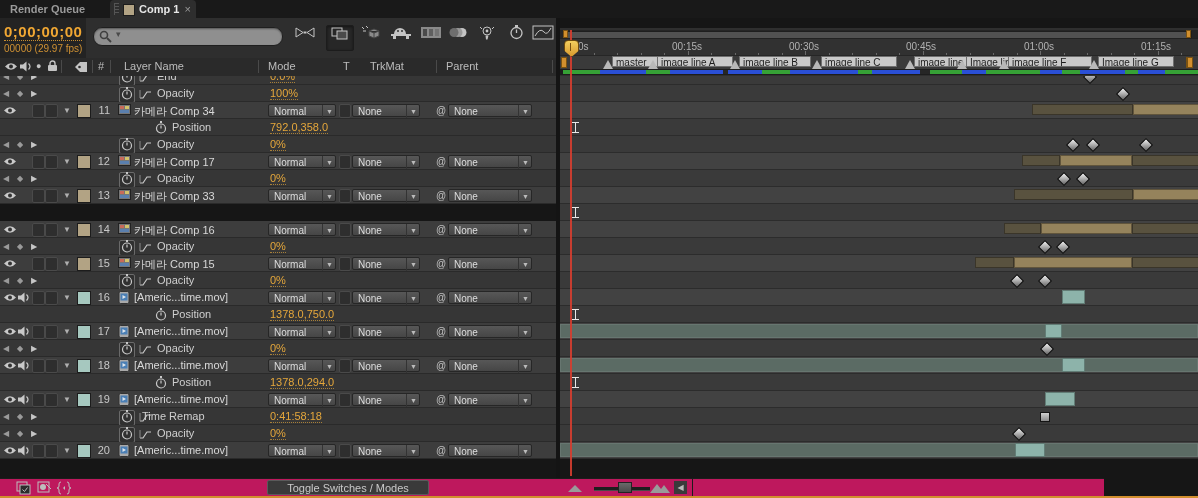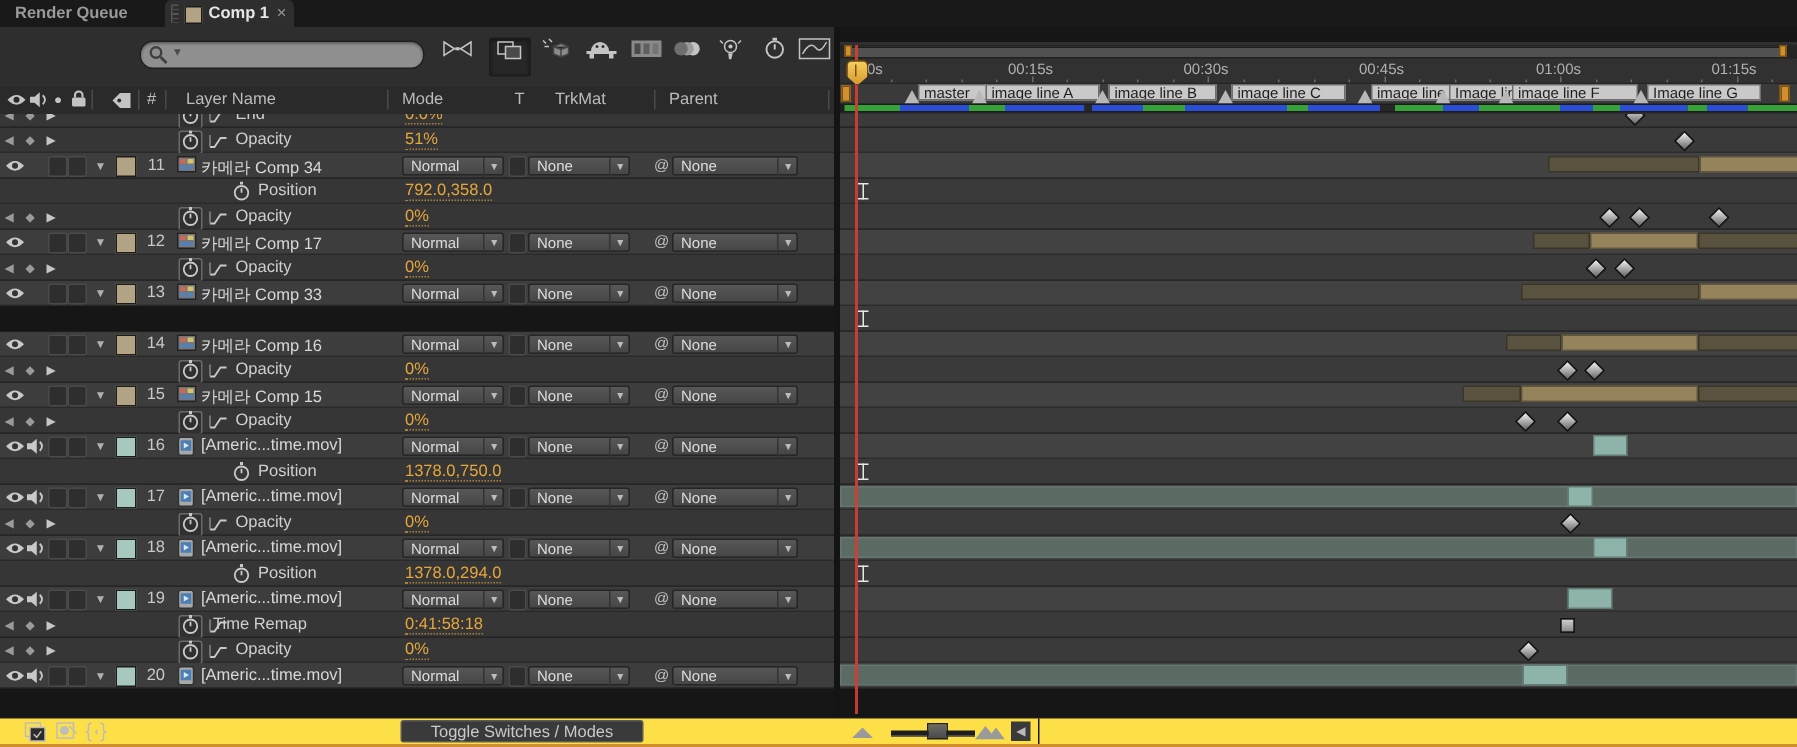--- a/index.html
+++ b/index.html
@@ -82,21 +82,21 @@
         font-size:10px;line-height:11px;padding:0 3px;white-space:nowrap;overflow:hidden;box-sizing:border-box;}
   .mbin{position:absolute;top:1px;width:6px;height:11px;background:#d18f2e;border:1px solid #7a5212;box-sizing:border-box;}
   #cache{position:absolute;left:0;top:41px;width:638px;height:6px;background:#1d1d1d;}
   #cache div{position:absolute;top:1px;height:4px;}
   
   #playhead{position:absolute;width:2px;background:rgba(212,62,48,.92);z-index:40;}
   #cti{position:absolute;z-index:41;width:13px;height:15px;background:linear-gradient(#f4cf5e,#d89a2e);
        border:1px solid #6e4a0e;border-radius:4px 4px 1px 1px;clip-path:polygon(0 0,100% 0,100% 62%,50% 100%,0 62%);}
   #cti i{position:absolute;left:5px;top:2px;width:1px;height:8px;background:#7a5212;}
   
-  #bottombar{position:absolute;left:0;top:478px;width:1198px;height:18px;background:#fde047;border-top:1px solid #1c1c1c;}
+  #bottombar{position:absolute;left:0;top:478px;width:1104px;height:18px;background:#be185d;border-top:1px solid #1c1c1c;}
   #toggleBtn{position:absolute;left:267px;top:1px;width:162px;height:15px;background:#3a3a3a;border:1px solid #5a5a5a;
              border-radius:2px;color:#c9c9c9;text-align:center;line-height:14px;font-size:11px;box-sizing:border-box;}
   .bli{position:absolute;top:2px;}
   #zslider{position:absolute;left:594px;top:8px;width:56px;height:3px;background:#1e1e1e;border-bottom:1px solid #4a4a4a;}
   #zhandle{position:absolute;left:618px;top:3px;width:12px;height:9px;background:linear-gradient(#6a6a6a,#4a4a4a);border:1px solid #222;}
   #collapseL{position:absolute;left:674px;top:2px;width:13px;height:13px;background:#3a3a3a;color:#bbb;font-size:8px;line-height:13px;text-align:center;}
   #hsep{position:absolute;left:692px;top:0;width:1px;height:18px;background:#1c1c1c;}
   #orangeBot{position:absolute;left:0;top:496px;width:1198px;height:2px;background:#d18f2e;}
   #vdiv{position:absolute;left:556px;top:18px;width:4px;height:478px;background:#141414;}
   svg{vertical-align:top;}
@@ -112,20 +112,24 @@
     </div>
     <div class="tab active">
       <span class="grip"></span>
       <span class="swatch-tab"></span>
       <span class="tlabel">Comp 1</span>
       <span class="tclose">×</span>
     </div>
   </div>
 
   <div id="toolbar">
+    <div id="tcblock">
+      <div id="timecode">0;00;00;00</div>
+      <div id="fps">00000 (29.97 fps)</div>
+    </div>
     <div id="search">
       <svg class="abs" style="left:5px;top:2px" width="13" height="13">
         <circle cx="5" cy="5" r="3.5" fill="none" stroke="#3f3f3f" stroke-width="1.6"></circle>
         <line x1="8" y1="8" x2="12" y2="12" stroke="#3f3f3f" stroke-width="1.8"></line>
       </svg>
       <span class="caret">▾</span>
     </div>
     <div id="tbicons">
         <div class="tbi" style="left:292px"><svg width="22" height="15">
             <path d="M2 3 l7 4.5 -7 4.5 z M20 3 l-7 4.5 7 4.5 z" fill="none" stroke="#c4c4c4"></path>
@@ -242,21 +246,21 @@
           <i style="left:121px;top:2px"><svg width="12" height="13">
               <rect x="5" y="0" width="2" height="2" fill="#c9c9c9"></rect>
               <circle cx="6" cy="7.5" r="4.5" fill="none" stroke="#c9c9c9" stroke-width="1.2"></circle>
               <path d="M6 7.5 V4.5" stroke="#c9c9c9" stroke-width="1.2"></path>
             </svg></i>
           <i style="left:139px;top:4px"><svg width="13" height="10">
               <path d="M1 9 h3 l4 -6 h4" stroke="#c9c9c9" fill="none" stroke-width="1.2"></path>
               <path d="M1 1 v8" stroke="#8a8a8a"></path>
             </svg></i>
           <span class="pname" style="left:157px">Opacity</span>
-          <span class="pval" style="left:270px">51%</span>
+          <span class="pval" style="left:270px">100%</span>
         </div>
         <div class="rr">
           <div class="kf" style="left:558px"></div>
         </div>
       </div>
       <div class="row layer">
         <div class="rl">
           <i style="left:3px;top:4px"><svg width="14" height="9">
               <path d="M1 4.5 Q7 -2 13 4.5 Q7 11 1 4.5 Z" fill="#c9c9c9"></path>
               <circle cx="7" cy="4.5" r="2" fill="#333"></circle>

